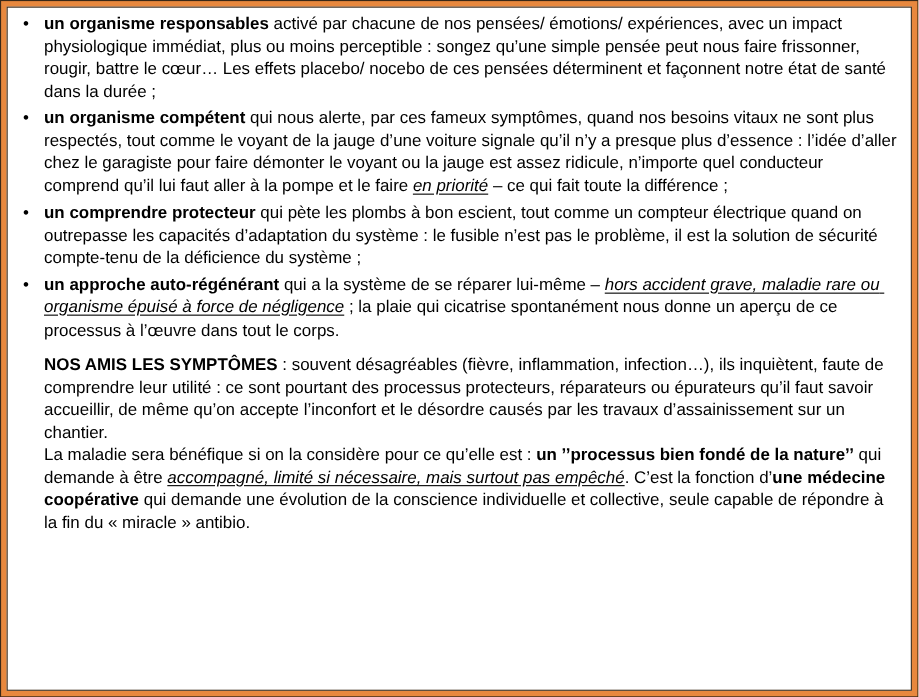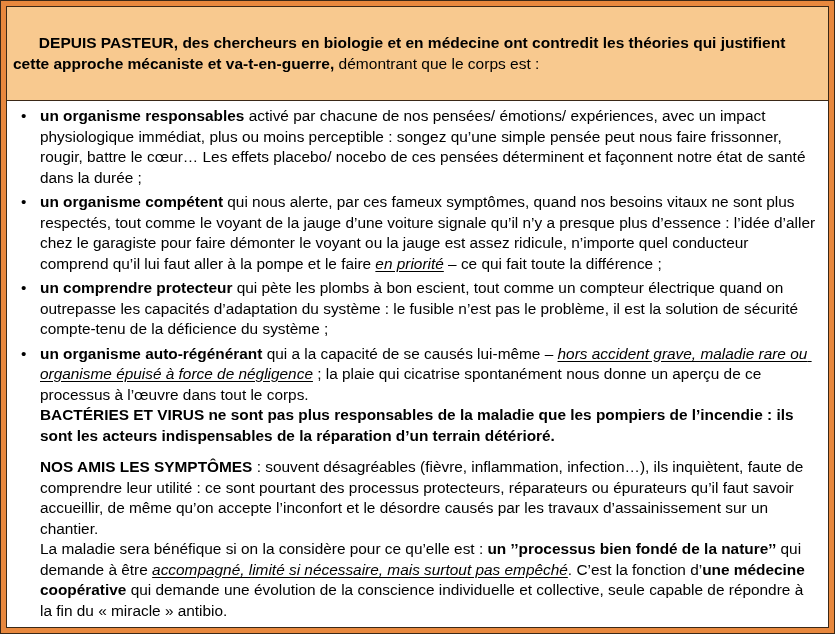--- a/index.html
+++ b/index.html
@@ -61,40 +61,37 @@
     white-space: pre-wrap;
   }
   span.b { font-weight: bold; }
   span.u { text-decoration: underline; text-underline-offset: 2px; font-style: italic; }
 </style>
 </head>
 <body>
 
 <div class="frame">
   <div class="inner">
-    <div class="header">
-      <span><span class="b">DEPUIS PASTEUR, des chercheurs en biologie et en médecine ont contredit les théories qui justifient cette approche mécaniste et va-t-en-guerre,</span><span> démontrant que le corps est :</span></span>
-    </div>
     <div class="body">
       <div id="bullet-list">
           <div class="bullet">
     <span class="marker">•</span>
     <span class="btext"><span class="b">un organisme responsables</span><span> activé par chacune de nos pensées/ émotions/ expériences, avec un impact physiologique immédiat, plus ou moins perceptible : songez qu’une simple pensée peut nous faire frissonner, rougir, battre le cœur… Les effets placebo/ nocebo de ces pensées déterminent et façonnent notre état de santé dans la durée ;</span></span>
   </div>
           <div class="bullet">
     <span class="marker">•</span>
     <span class="btext"><span class="b">un organisme compétent</span><span> qui nous alerte, par ces fameux symptômes, quand nos besoins vitaux ne sont plus respectés, tout comme le voyant de la jauge d’une voiture signale qu’il n’y a presque plus d’essence : l’idée d’aller chez le garagiste pour faire démonter le voyant ou la jauge est assez ridicule, n’importe quel conducteur comprend qu’il lui faut aller à la pompe et le faire </span><span class="u">en priorité</span><span> – ce qui fait toute la différence ;</span></span>
   </div>
           <div class="bullet">
     <span class="marker">•</span>
     <span class="btext"><span class="b">un comprendre protecteur</span><span> qui pète les plombs à bon escient, tout comme un compteur électrique quand on outrepasse les capacités d’adaptation du système : le fusible n’est pas le problème, il est la solution de sécurité compte-tenu de la déficience du système ;</span></span>
   </div>
           <div class="bullet">
     <span class="marker">•</span>
-    <span class="btext"><span class="b">un organisme auto-régénérant</span><span> qui a la capacité de se causés lui-même – </span><span class="u">hors accident grave, maladie rare ou organisme épuisé à force de négligence</span><span> ; la plaie qui cicatrise spontanément nous donne un aperçu de ce processus à l’œuvre dans tout le corps.
-</span><span class="b">BACTÉRIES ET VIRUS ne sont pas plus responsables de la maladie que les pompiers de l’incendie : ils sont les acteurs indispensables de la réparation d’un terrain détérioré.</span></span>
+    <span class="btext"><span class="b">un approche auto-régénérant</span><span> qui a la système de se réparer lui-même – </span><span class="u">hors accident grave, maladie rare ou organisme épuisé à force de négligence</span><span> ; la plaie qui cicatrise spontanément nous donne un aperçu de ce processus à l’œuvre dans tout le corps.
+</span></span>
   </div>
         </div>
       <div class="closing"><span class="b">NOS AMIS LES SYMPTÔMES</span><span> : souvent désagréables (fièvre, inflammation, infection…), ils inquiètent, faute de comprendre leur utilité : ce sont pourtant des processus protecteurs, réparateurs ou épurateurs qu’il faut savoir accueillir, de même qu’on accepte l’inconfort et le désordre causés par les travaux d’assainissement sur un chantier.
 La maladie sera bénéfique si on la considère pour ce qu’elle est : </span><span class="b">un ’’processus bien fondé de la nature’’</span><span> qui demande à être </span><span class="u">accompagné, limité si nécessaire, mais surtout pas empêché</span><span>. C’est la fonction d’</span><span class="b">une médecine coopérative</span><span> qui demande une évolution de la conscience individuelle et collective, seule capable de répondre à la fin du « miracle » antibio.</span></div>
     </div>
   </div>
 </div>
 
 </body></html>

